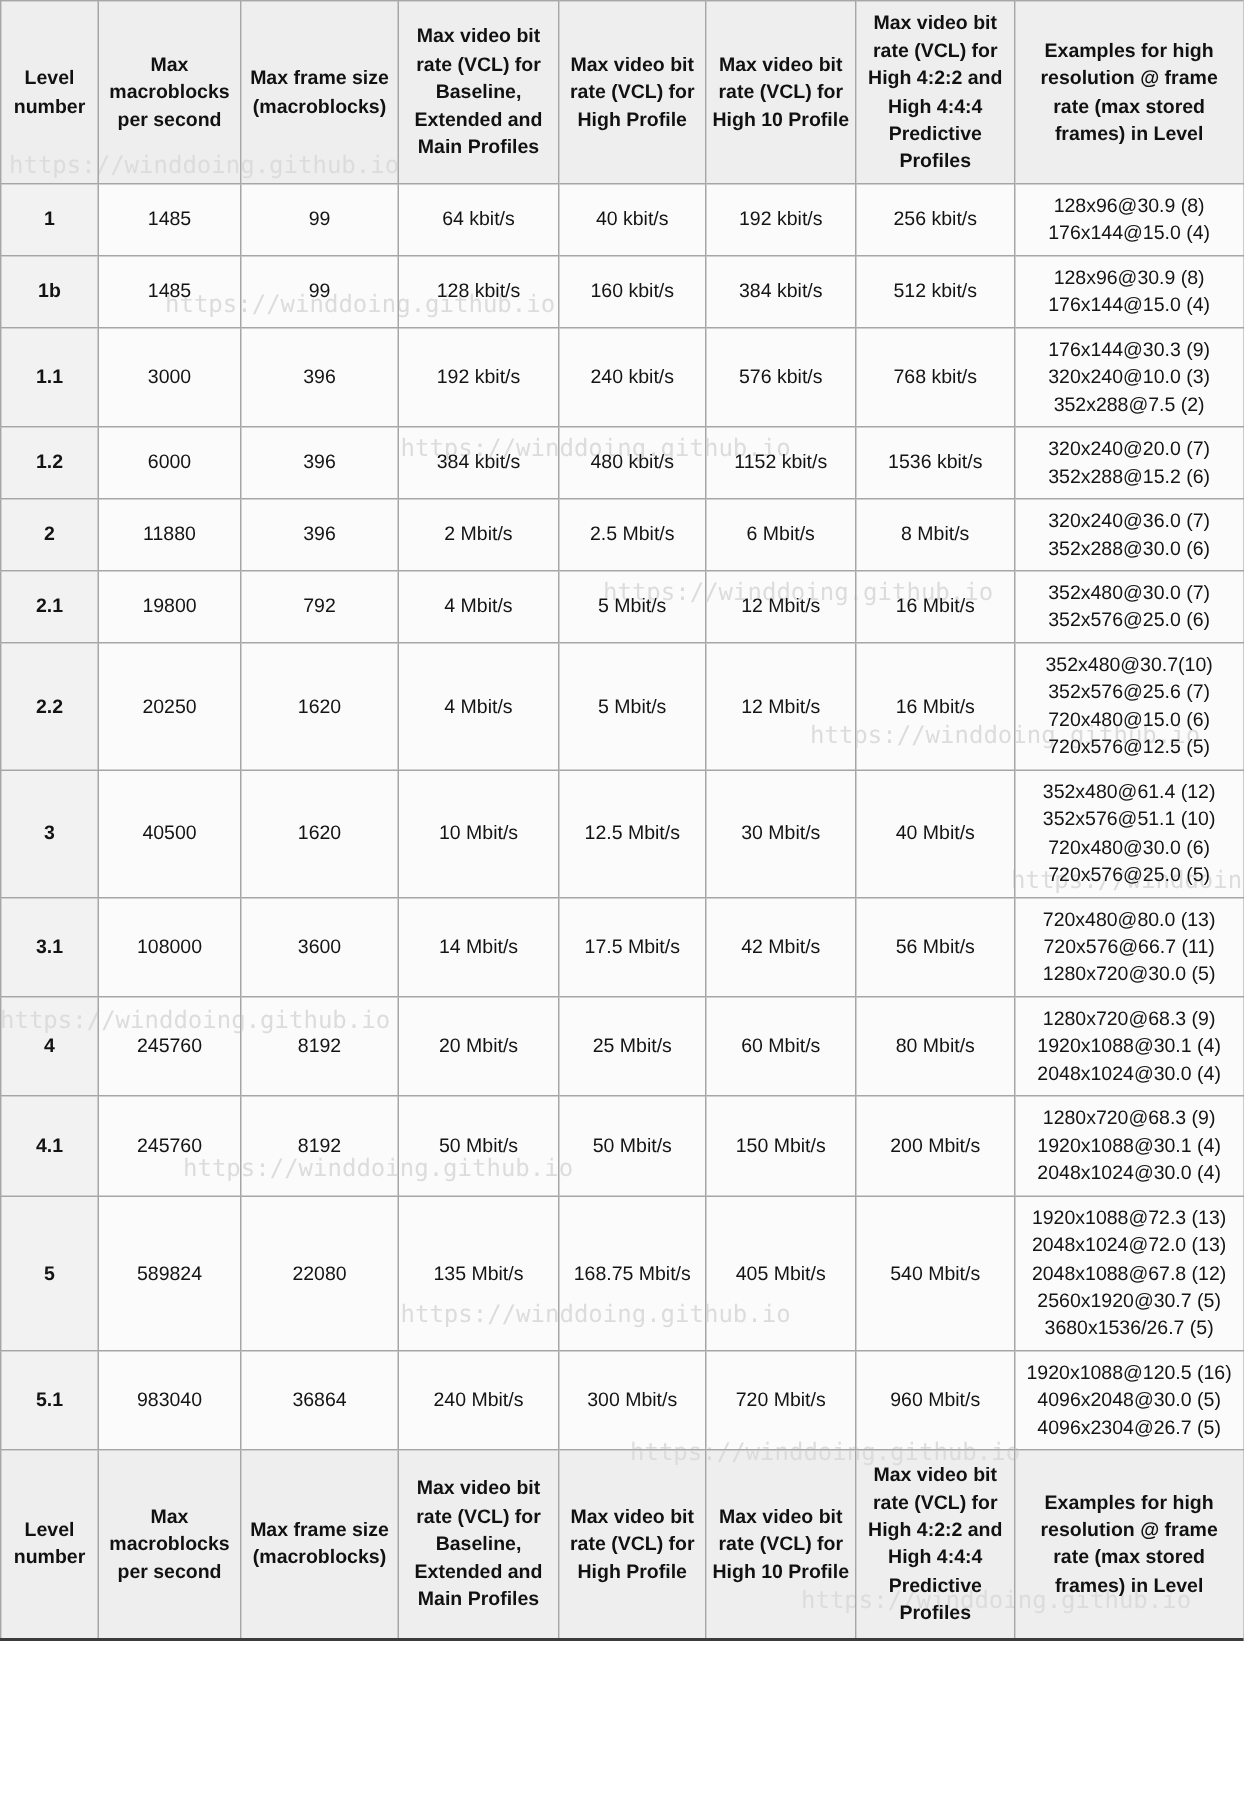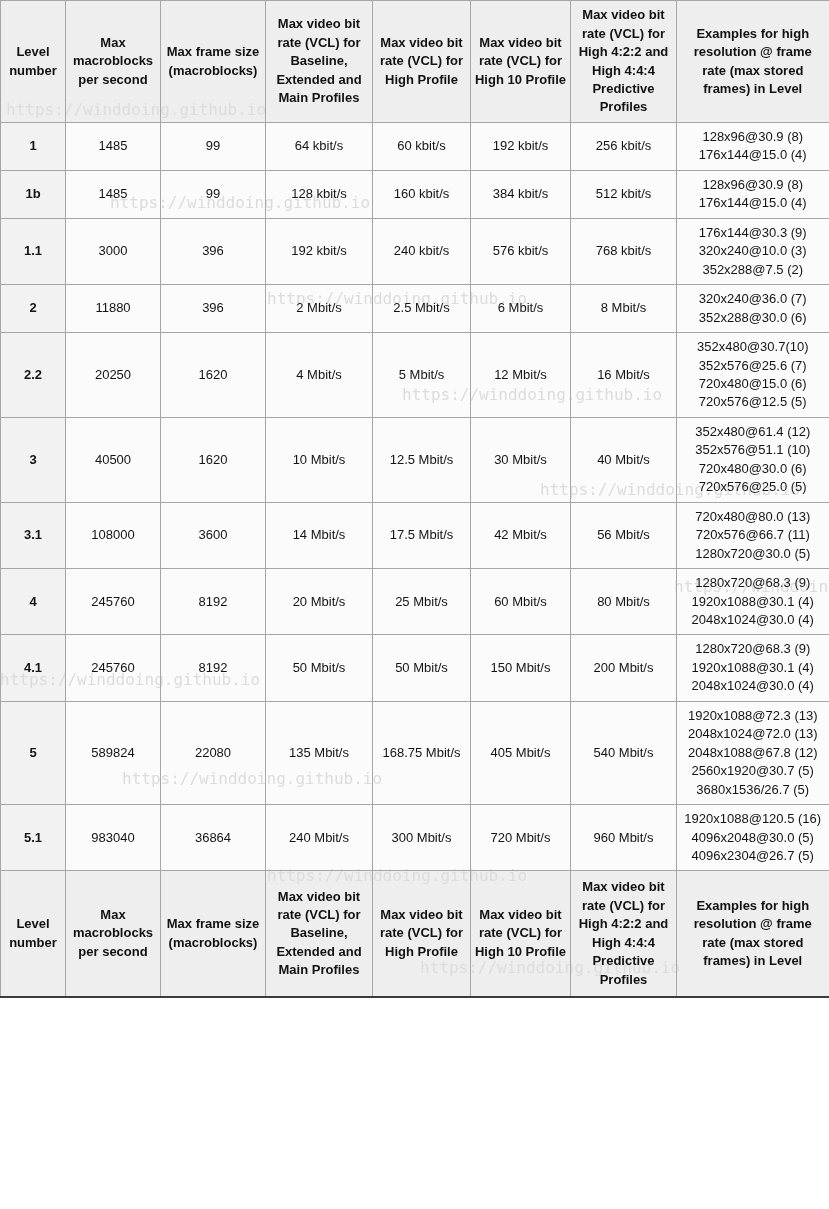--- a/index.html
+++ b/index.html
@@ -72,21 +72,21 @@
         <th>Max video bit rate (VCL) for High 4:2:2 and High 4:4:4 Predictive Profiles</th>
         <th>Examples for high resolution @ frame rate (max stored frames) in Level</th>
       </tr>
     </thead>
     <tbody>
         <tr>
           <th class="level-col">1</th>
           <td>1485</td>
           <td>99</td>
           <td>64 kbit/s</td>
-          <td>60 kbit/s</td>
+          <td>40 kbit/s</td>
           <td>192 kbit/s</td>
           <td>256 kbit/s</td>
           <td class="examples-col">128x96@30.9 (8)
 176x144@15.0 (4)</td>
         </tr>
         <tr>
           <th class="level-col">1b</th>
           <td>1485</td>
           <td>99</td>
           <td>128 kbit/s</td>
@@ -102,29 +102,51 @@
           <td>396</td>
           <td>192 kbit/s</td>
           <td>240 kbit/s</td>
           <td>576 kbit/s</td>
           <td>768 kbit/s</td>
           <td class="examples-col">176x144@30.3 (9)
 320x240@10.0 (3)
 352x288@7.5 (2)</td>
         </tr>
         <tr>
+          <th class="level-col">1.2</th>
+          <td>6000</td>
+          <td>396</td>
+          <td>384 kbit/s</td>
+          <td>480 kbit/s</td>
+          <td>1152 kbit/s</td>
+          <td>1536 kbit/s</td>
+          <td class="examples-col">320x240@20.0 (7)
+352x288@15.2 (6)</td>
+        </tr>
+        <tr>
           <th class="level-col">2</th>
           <td>11880</td>
           <td>396</td>
           <td>2 Mbit/s</td>
           <td>2.5 Mbit/s</td>
           <td>6 Mbit/s</td>
           <td>8 Mbit/s</td>
           <td class="examples-col">320x240@36.0 (7)
 352x288@30.0 (6)</td>
+        </tr>
+        <tr>
+          <th class="level-col">2.1</th>
+          <td>19800</td>
+          <td>792</td>
+          <td>4 Mbit/s</td>
+          <td>5 Mbit/s</td>
+          <td>12 Mbit/s</td>
+          <td>16 Mbit/s</td>
+          <td class="examples-col">352x480@30.0 (7)
+352x576@25.0 (6)</td>
         </tr>
         <tr>
           <th class="level-col">2.2</th>
           <td>20250</td>
           <td>1620</td>
           <td>4 Mbit/s</td>
           <td>5 Mbit/s</td>
           <td>12 Mbit/s</td>
           <td>16 Mbit/s</td>
           <td class="examples-col">352x480@30.7(10)

